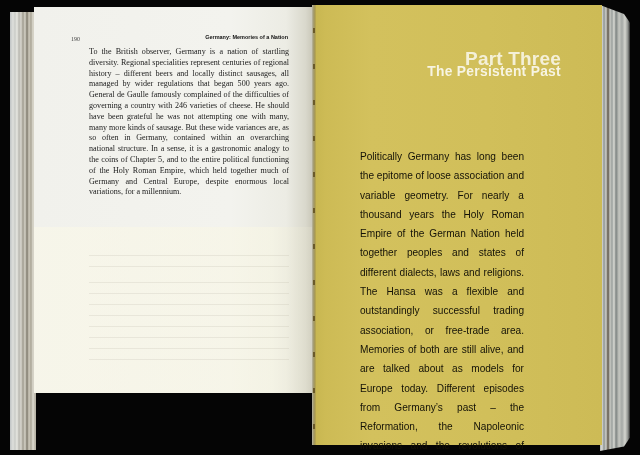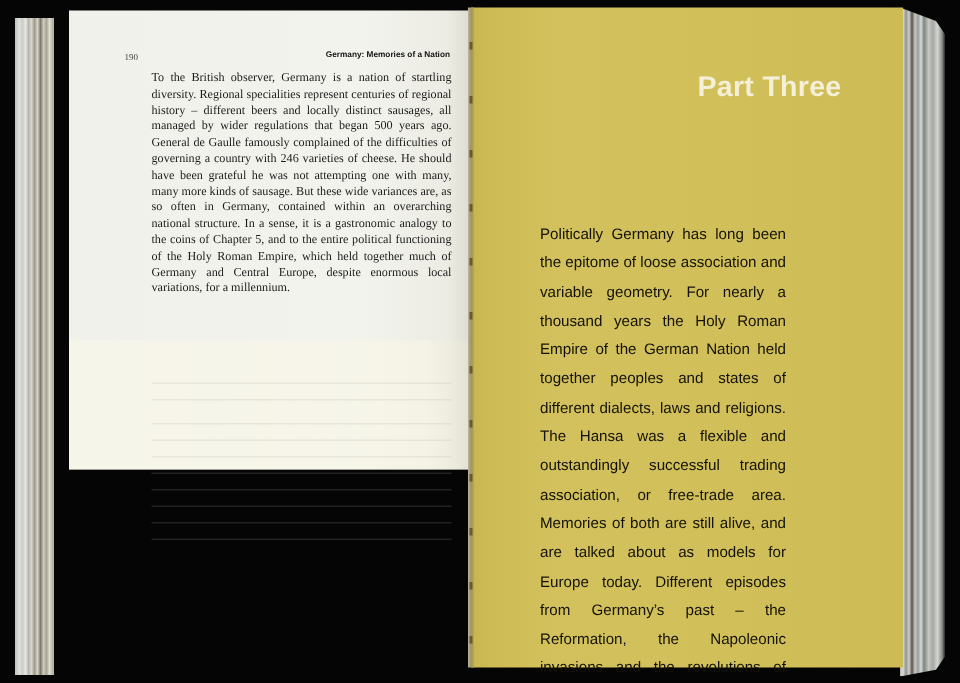--- a/index.html
+++ b/index.html
@@ -22,21 +22,21 @@
     position: absolute; left: 600px; top: 5px; width: 30px; height: 446px;
     background:
       linear-gradient(90deg,
         #b3b6b4 0px, #dcddd8 2px, #8e9392 4px, #d0d1cb 6px, #5d5448 8px,
         #c9cac4 10px, #9aa09d 12px, #dadbd5 14px, #7e8482 16px,
         #c5c7c1 19px, #a5a9a6 22px, #d4d5cf 25px, #8c8f8c 28px, #2a2a2a 30px);
     clip-path: polygon(0 0, 80% 2%, 100% 4%, 100% 97%, 80% 99%, 0 100%);
   }
 
   .page-left {
-    position: absolute; left: 46px; top: 7px; width: 280px; height: 306px;
+    position: absolute; left: 34px; top: 7px; width: 280px; height: 386px;
     background: linear-gradient(90deg, #f1f1ec 0%, #f3f3ee 70%, #ecece4 90%, #d9d8cc 97%, #c6c4b5 100%);
   }
   .page-left .lower {
     position: absolute; left: 0; right: 0; top: 220px; bottom: 0;
     background: linear-gradient(90deg, rgba(250,248,232,0.6), rgba(248,246,228,0.6) 85%, rgba(220,218,200,0.4));
   }
   .page-right {
     position: absolute; left: 314px; top: 5px; width: 288px; height: 440px;
     background: linear-gradient(90deg, #c7b650 0%, #cdbb55 4%, #d3c15d 20%, #d1bf5a 60%, #cdbb56 100%);
   }
@@ -109,20 +109,21 @@
     <div class="show-through" style="top:297px"></div>
     <div class="show-through" style="top:308px"></div>
     <div class="show-through" style="top:319px"></div>
     <div class="show-through" style="top:330px"></div>
     <div class="show-through" style="top:341px"></div>
     <div class="show-through" style="top:352px"></div>
   </div>
 
   <div class="page-right">
     <div class="part-label">Part Three</div>
+    <div class="part-title">The Persistent Past</div>
     <div class="right-body">
       <p>Politically Germany has long been the epitome of loose association and variable geometry. For nearly a thousand years the Holy Roman Empire of the German Nation held together peoples and states of different dialects, laws and religions. The Hansa was a flexible and outstandingly successful trading association, or free-trade area. Memories of both are still alive, and are talked about as models for Europe today. Different episodes from Germany’s past – the Reformation, the Napoleonic invasions and the revolutions of 1848 – have left long legacies, down to the present.</p>
     </div>
   </div>
 
   <div class="gutter"></div>
   <div class="stitch" style="top:28px"></div>
   <div class="stitch" style="top:64px"></div>
   <div class="stitch" style="top:100px"></div>
   <div class="stitch" style="top:136px"></div>

